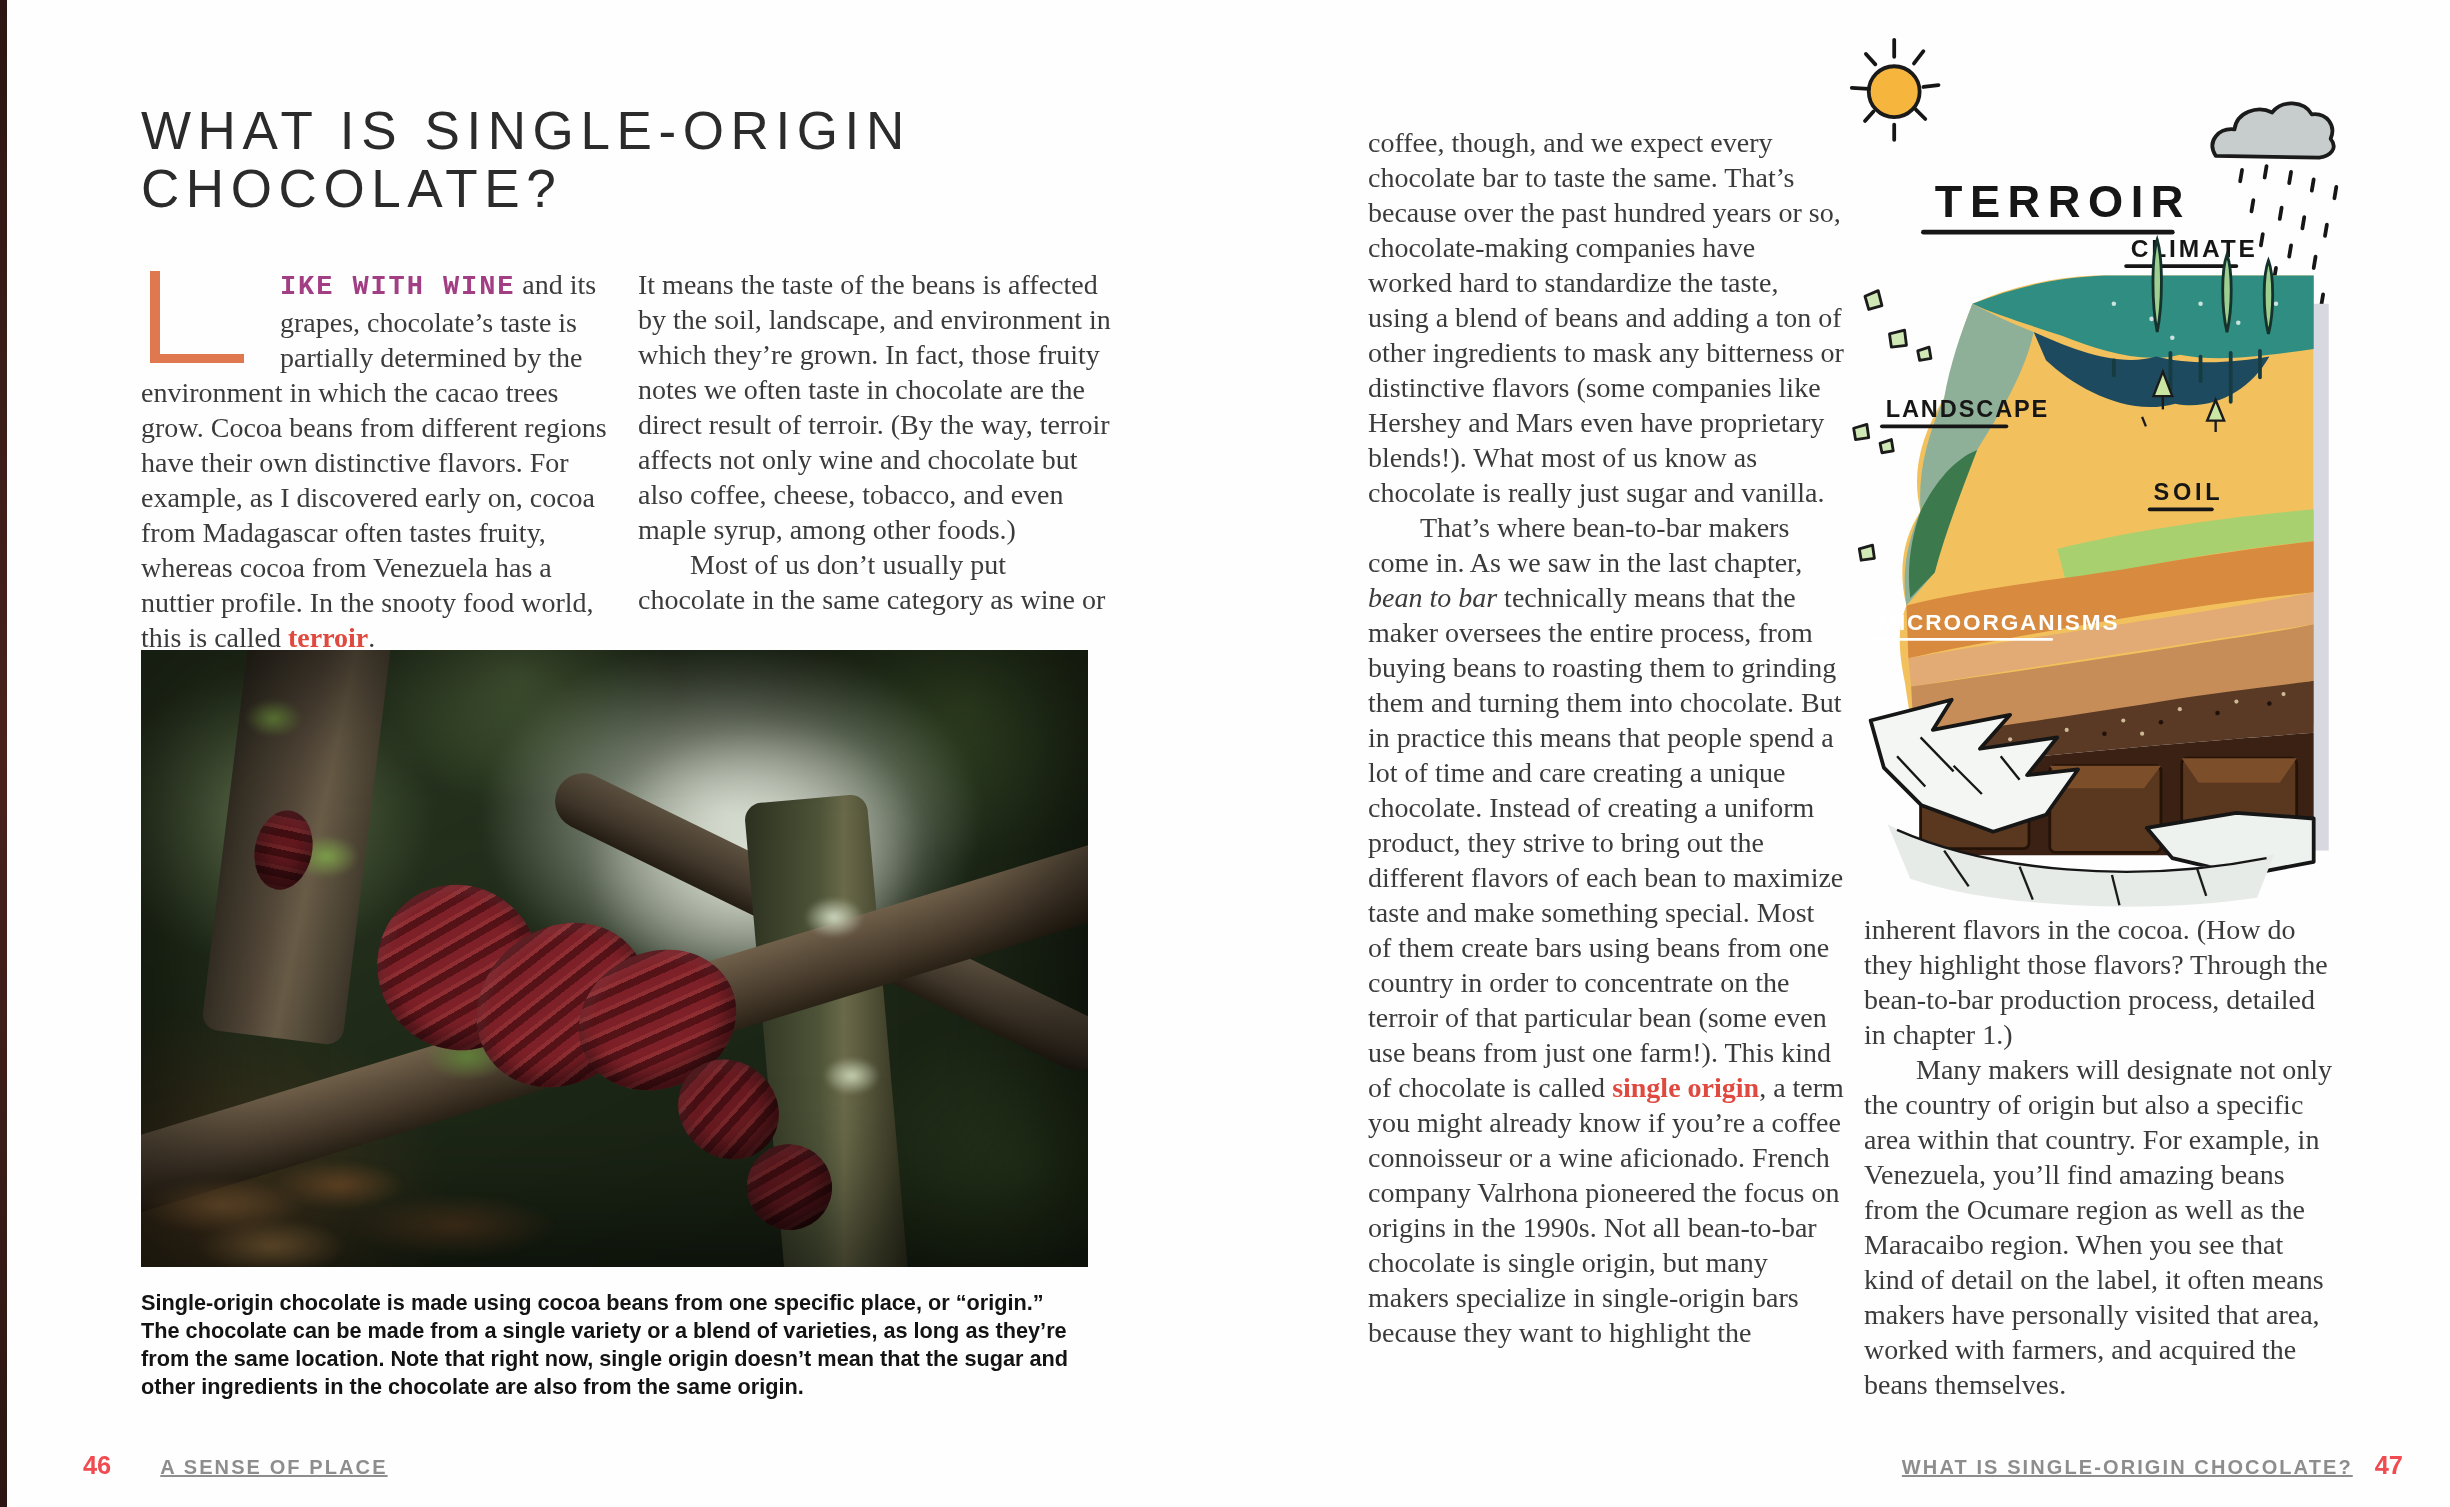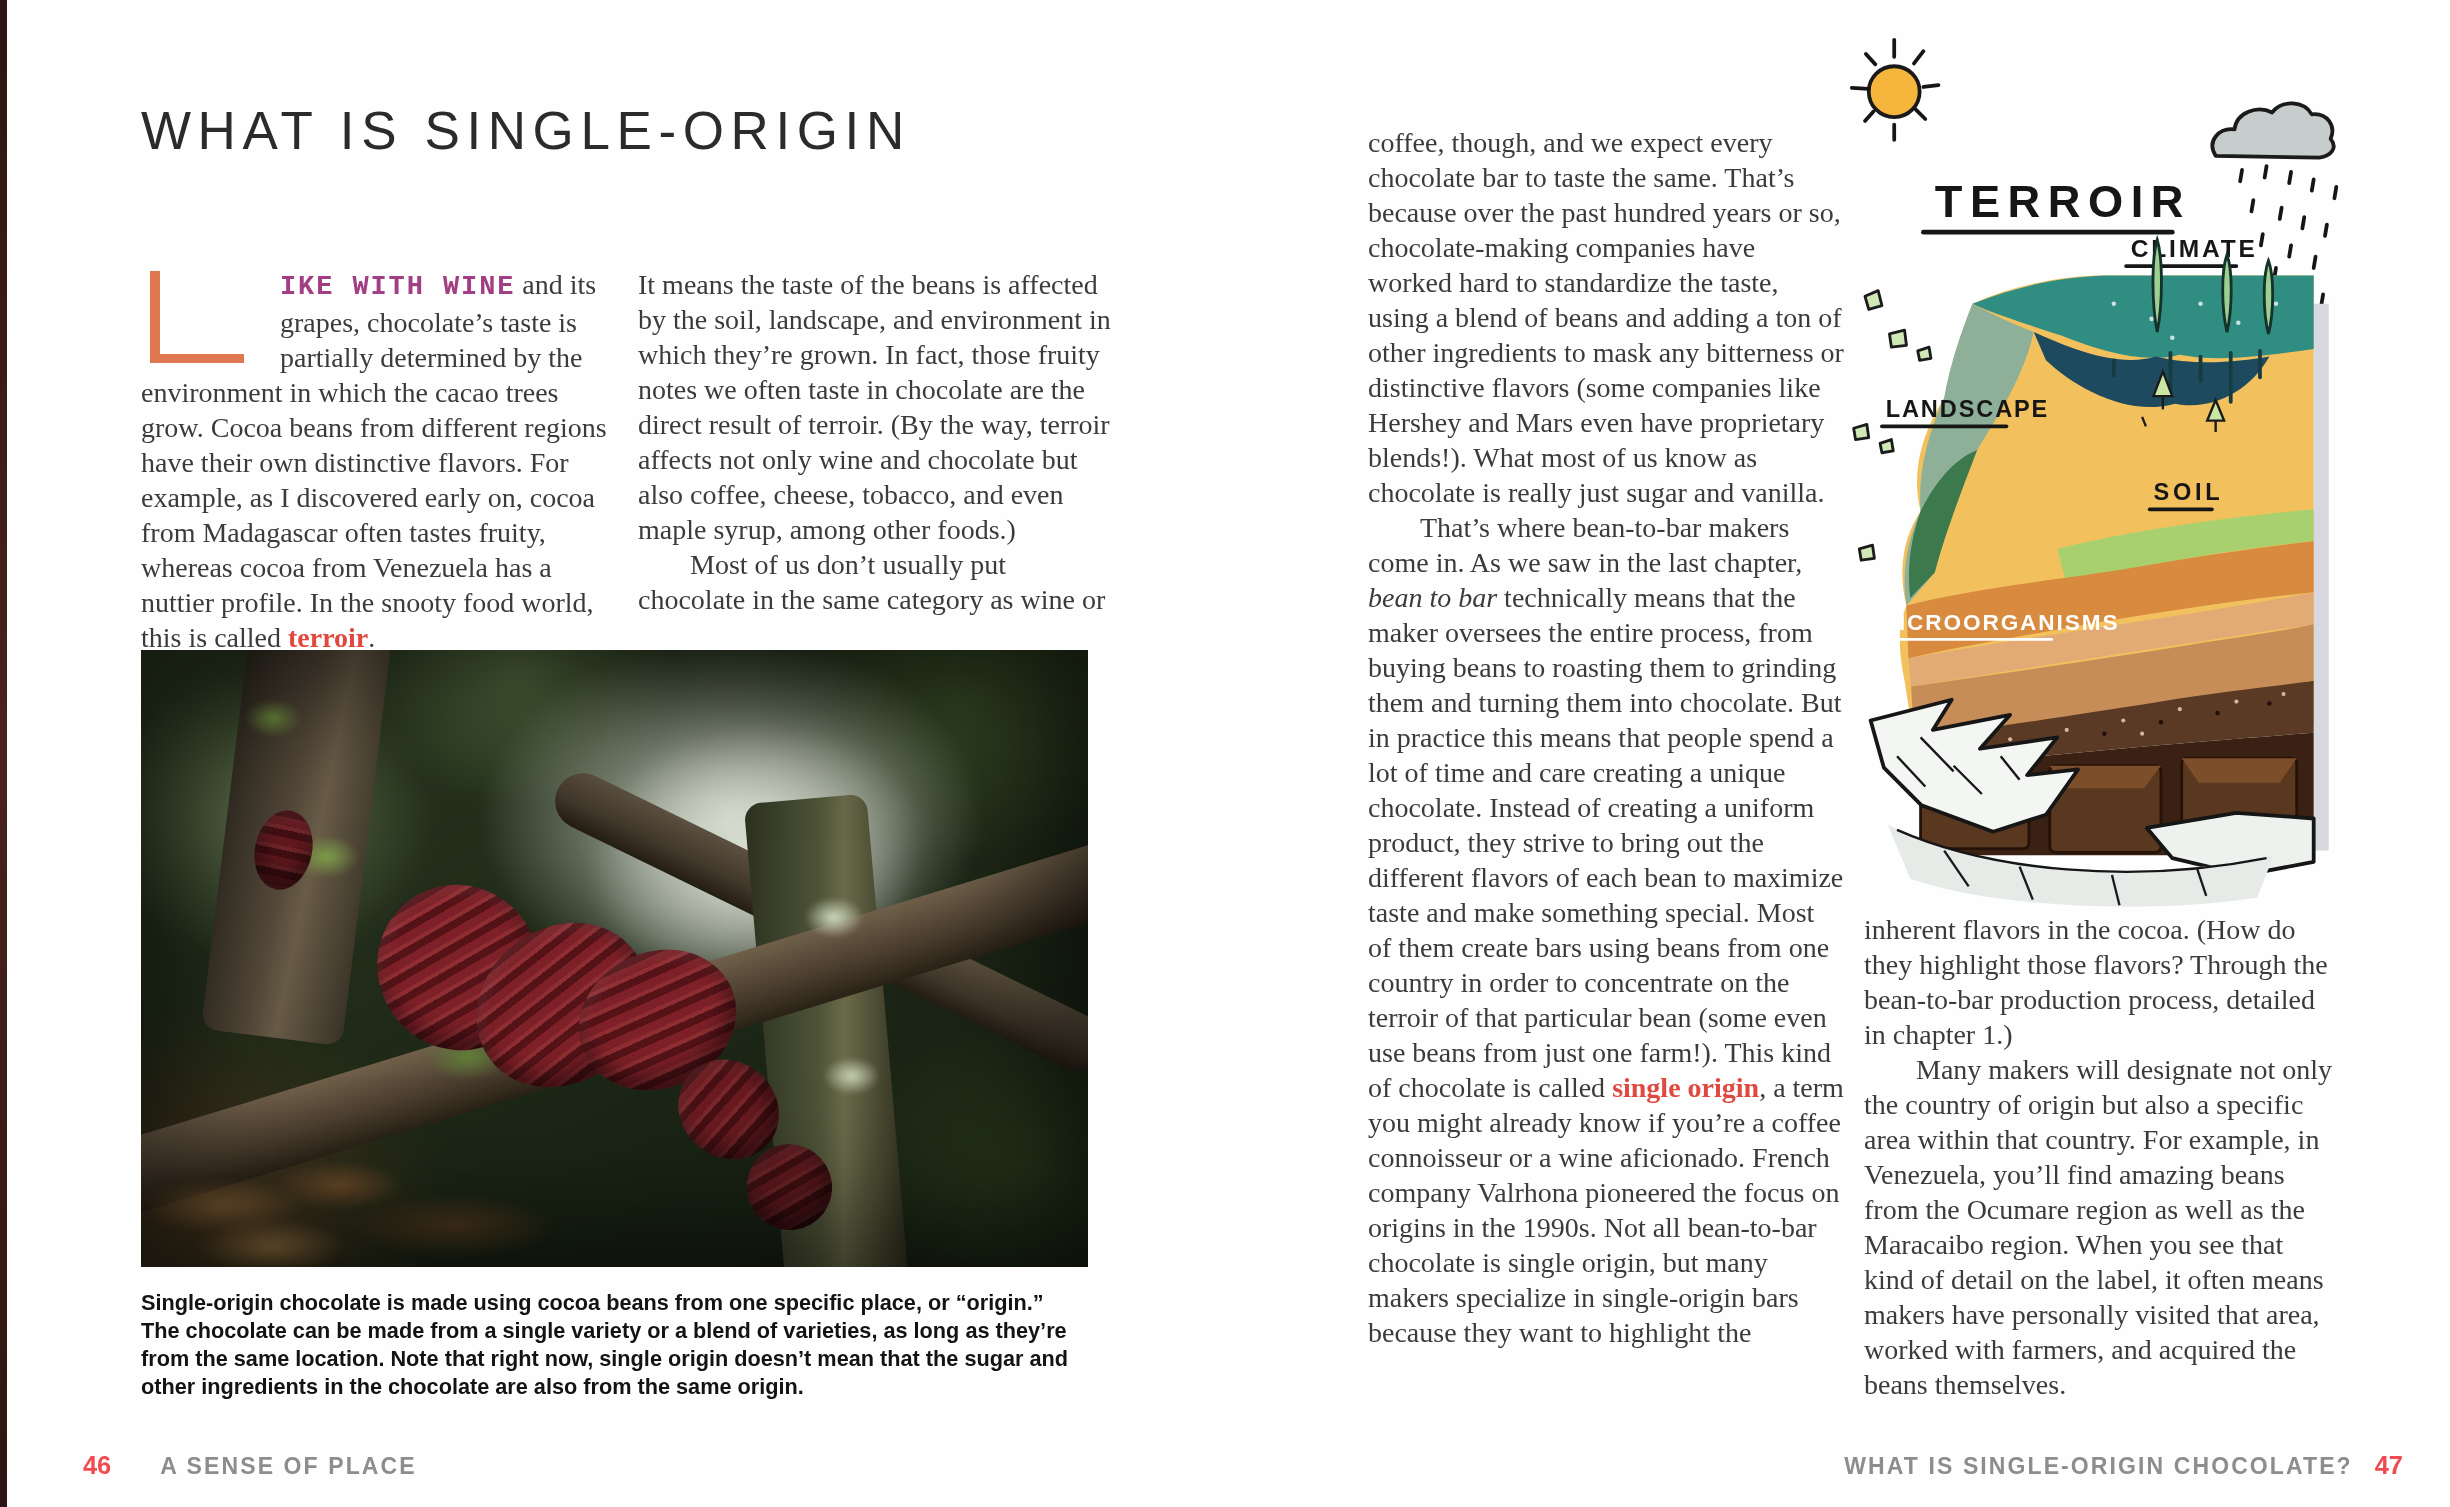--- a/index.html
+++ b/index.html
@@ -57,34 +57,35 @@
   .pod{position:absolute;border-radius:50%;
      background:repeating-linear-gradient(180deg,#551318 0 7.5px,#7d2027 7.5px 16px,#8f2e32 16px 20px);
      box-shadow:inset 0 -15px 21px rgba(0,0,0,.55), inset 0 9.4px 13px rgba(255,255,255,.07);}
   
   .caption{position:absolute;left:141px;top:1289px;width:933px;
      font-family:"Liberation Sans",sans-serif;font-weight:bold;font-size:21.7px;line-height:28px;color:#131313;}
   .footer{position:absolute;top:1451px;font-family:"Liberation Sans",sans-serif;font-weight:bold;}
   .footer-left{left:83px;display:flex;align-items:baseline;gap:49px;}
   .footer-right{right:75px;display:flex;align-items:baseline;gap:22px;}
   .pgnum{font-size:25.4px;color:#ef4b50;}
-  .runfoot{font-size:23px;color:#8d8d8d;letter-spacing:2.1px;}
+  .runfoot{font-size:20px;color:#8d8d8d;letter-spacing:2.1px;text-decoration:underline;}
   
   .illo{position:absolute;left:1831px;top:21px;width:544px;height:888px;}
   .illo svg{width:100%;height:100%;}
   .illo text{font-family:"Liberation Sans",sans-serif;font-weight:bold;fill:#161616;}
 </style>
 </head>
 <body>
 
 <div class="spread">
   <div class="book-edge"></div>
 
   <div class="title">
     <div>WHAT IS SINGLE-ORIGIN</div>
+    <div>CHOCOLATE?</div>
   </div>
 
   <div class="col col1">
     <div class="dropcap-box">
       <div class="bracket-v"></div>
       <div class="bracket-h"></div>
     </div>
     <p><span class="lead-in">IKE WITH WINE</span><span> and its grapes, chocolate’s taste is partially determined by the environment in which the cacao trees grow. Cocoa beans from different regions have their own distinctive flavors. For example, as I discovered early on, cocoa from Madagascar often tastes fruity, whereas cocoa from Venezuela has a nuttier profile. In the snooty food world, this is called </span><span class="term-red">terroir</span><span>.</span></p>
   </div>
 

